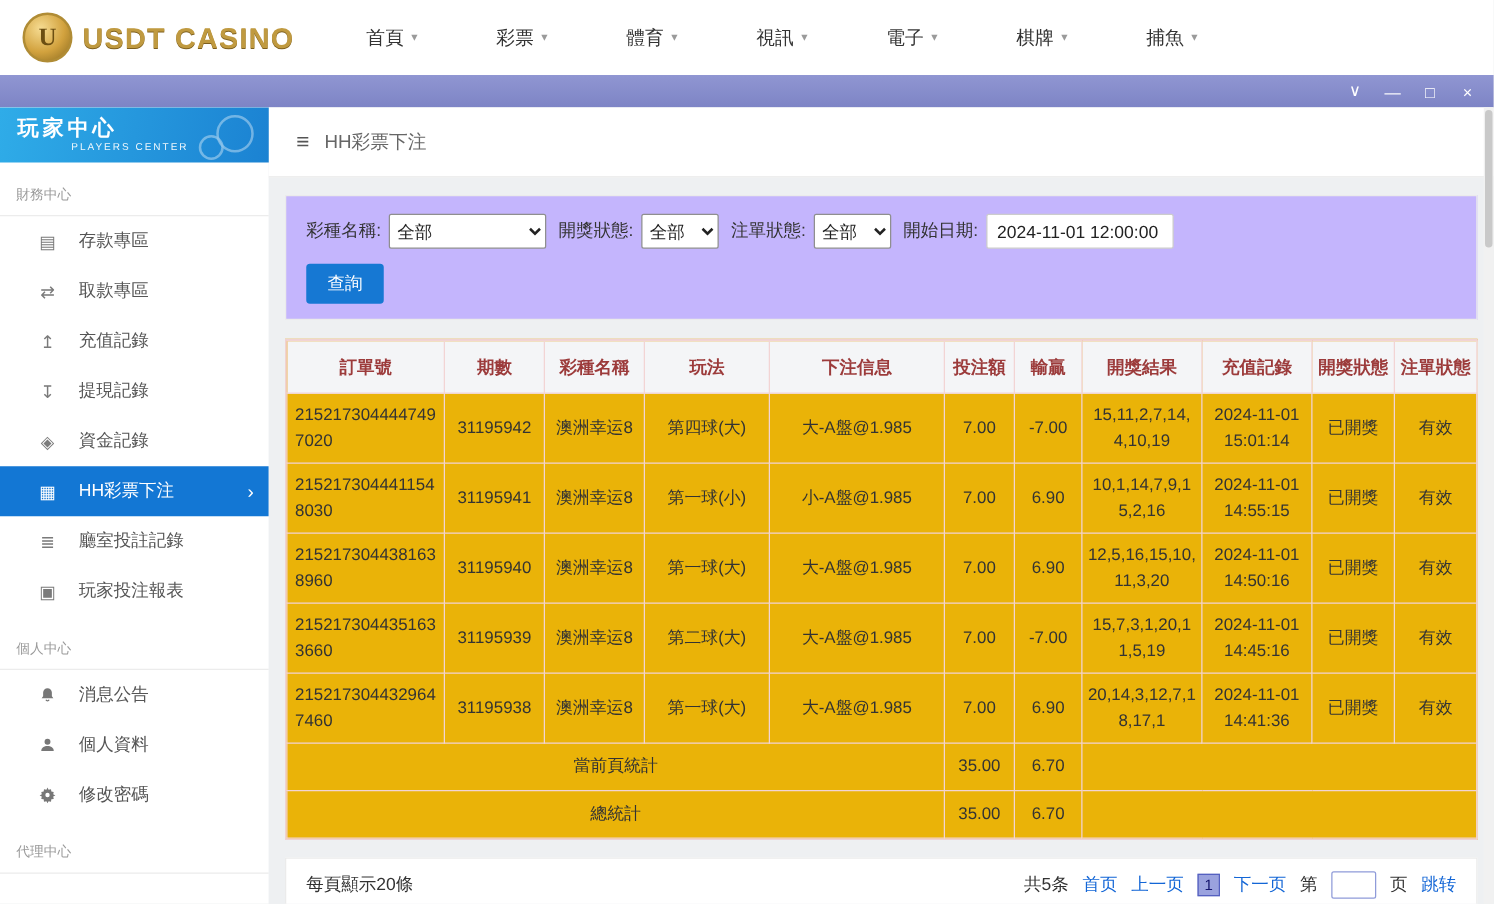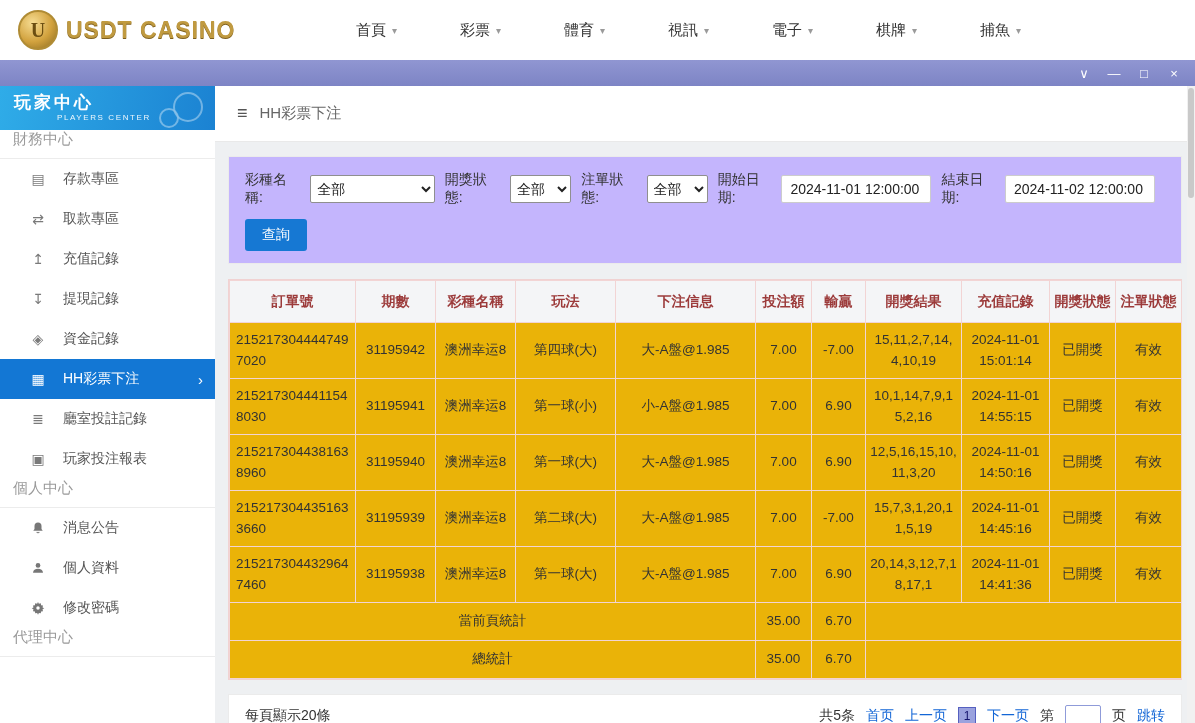--- a/index.html
+++ b/index.html
@@ -10,21 +10,21 @@
   
   .top-header { height:60px; background:#fff; display:flex; align-items:center; padding:0 18px; flex:0 0 auto; }
   .logo { display:flex; align-items:center; gap:8px; width:235px; }
   .logo-coin { width:40px; height:40px; border-radius:50%;
     background:radial-gradient(circle at 35% 30%, #f6dc92, #d2a23e 55%, #8a6a1f);
     border:2px solid #b08c35; display:flex; align-items:center; justify-content:center;
     color:#6b4e12; font-weight:bold; font-size:20px; font-family:"Liberation Serif",serif; }
   .logo-text { font-size:23px; font-weight:bold; letter-spacing:1px; color:#c09a40;
     text-shadow:0 1px 0 #7d5f1e; }
   .top-nav { display:flex; margin-left:40px; }
-  .nav-item { width:104px; display:flex; align-items:center; justify-content:flex-end; gap:6px;
+  .nav-item { width:104px; display:flex; align-items:center; justify-content:flex-start; gap:6px;
     font-size:15px; color:#333; cursor:pointer; height:60px; }
   .nav-caret { color:#9a9a9a; font-size:10px; }
 
   
   .titlebar { height:26px; background:linear-gradient(#9096d2,#7d84c5); display:flex;
     align-items:center; justify-content:flex-end; padding-right:6px; flex:0 0 auto; }
   .tb-btn { width:30px; height:26px; display:flex; align-items:center; justify-content:center;
     color:#fff; font-size:13px; cursor:pointer; }
 
   
@@ -33,21 +33,21 @@
   
   .sidebar { width:215px; background:#fff; flex:0 0 auto; }
   .brand { height:44px; background:linear-gradient(100deg,#2face8,#1b82d2); position:relative;
     overflow:hidden; padding:7px 0 0 14px; color:#fff; }
   .brand-title { font-size:17px; font-weight:bold; letter-spacing:3px; line-height:20px; }
   .brand-sub { font-size:8px; letter-spacing:1.6px; opacity:.92;margin-left:43px; }
   .brand-deco { position:absolute; right:10px; top:4px; width:46px; height:40px; opacity:.5; }
   .brand-deco::before, .brand-deco::after { content:""; position:absolute; border:2px solid rgba(255,255,255,.75); border-radius:50%; }
   .brand-deco::before { width:26px; height:26px; right:2px; top:2px; }
   .brand-deco::after { width:16px; height:16px; right:26px; top:18px; }
-  .section-label { padding:0 12px 9px 13px; color:#9a9a9a; font-size:15px; border-bottom:1px solid #ececec; }
+  .section-label { padding:18px 12px 9px 13px; color:#9a9a9a; font-size:11px; border-bottom:1px solid #ececec; }
   .menu-item { height:40px; display:flex; align-items:center; padding-left:28px; color:#555;
     font-size:14px; cursor:pointer; }
   .menu-icon { width:20px; margin-right:15px; color:#7a7a7a; font-size:14px; display:inline-flex;
     justify-content:center; align-items:center; }
   .menu-icon svg { width:14px; height:14px; }
   .menu-item.active { background:#1377d4; color:#fff; }
   .menu-item.active .menu-icon { color:#fff; }
   .active-chevron { margin-left:auto; margin-right:12px; font-size:15px; }
 
   
@@ -245,24 +245,20 @@
             </div>
             <div class="filter-group">
               <span>注單狀態:</span>
               <select class="sel-small">
                 <option>全部</option>
               </select>
             </div>
             <div class="filter-group">
               <span>開始日期:</span>
               <input class="date" type="text" value="2024-11-01 12:00:00" style="">
-            </div>
-            <div class="filter-group">
-              <span>結束日期:</span>
-              <input class="date" type="text" value="2024-11-02 12:00:00" style="">
             </div>
           </div>
           <button class="btn-search">查詢</button>
         </div>
 
         <div class="table-card">
           <table>
             <colgroup>
               <col style="width:126px">
                 <col style="width:80px">

